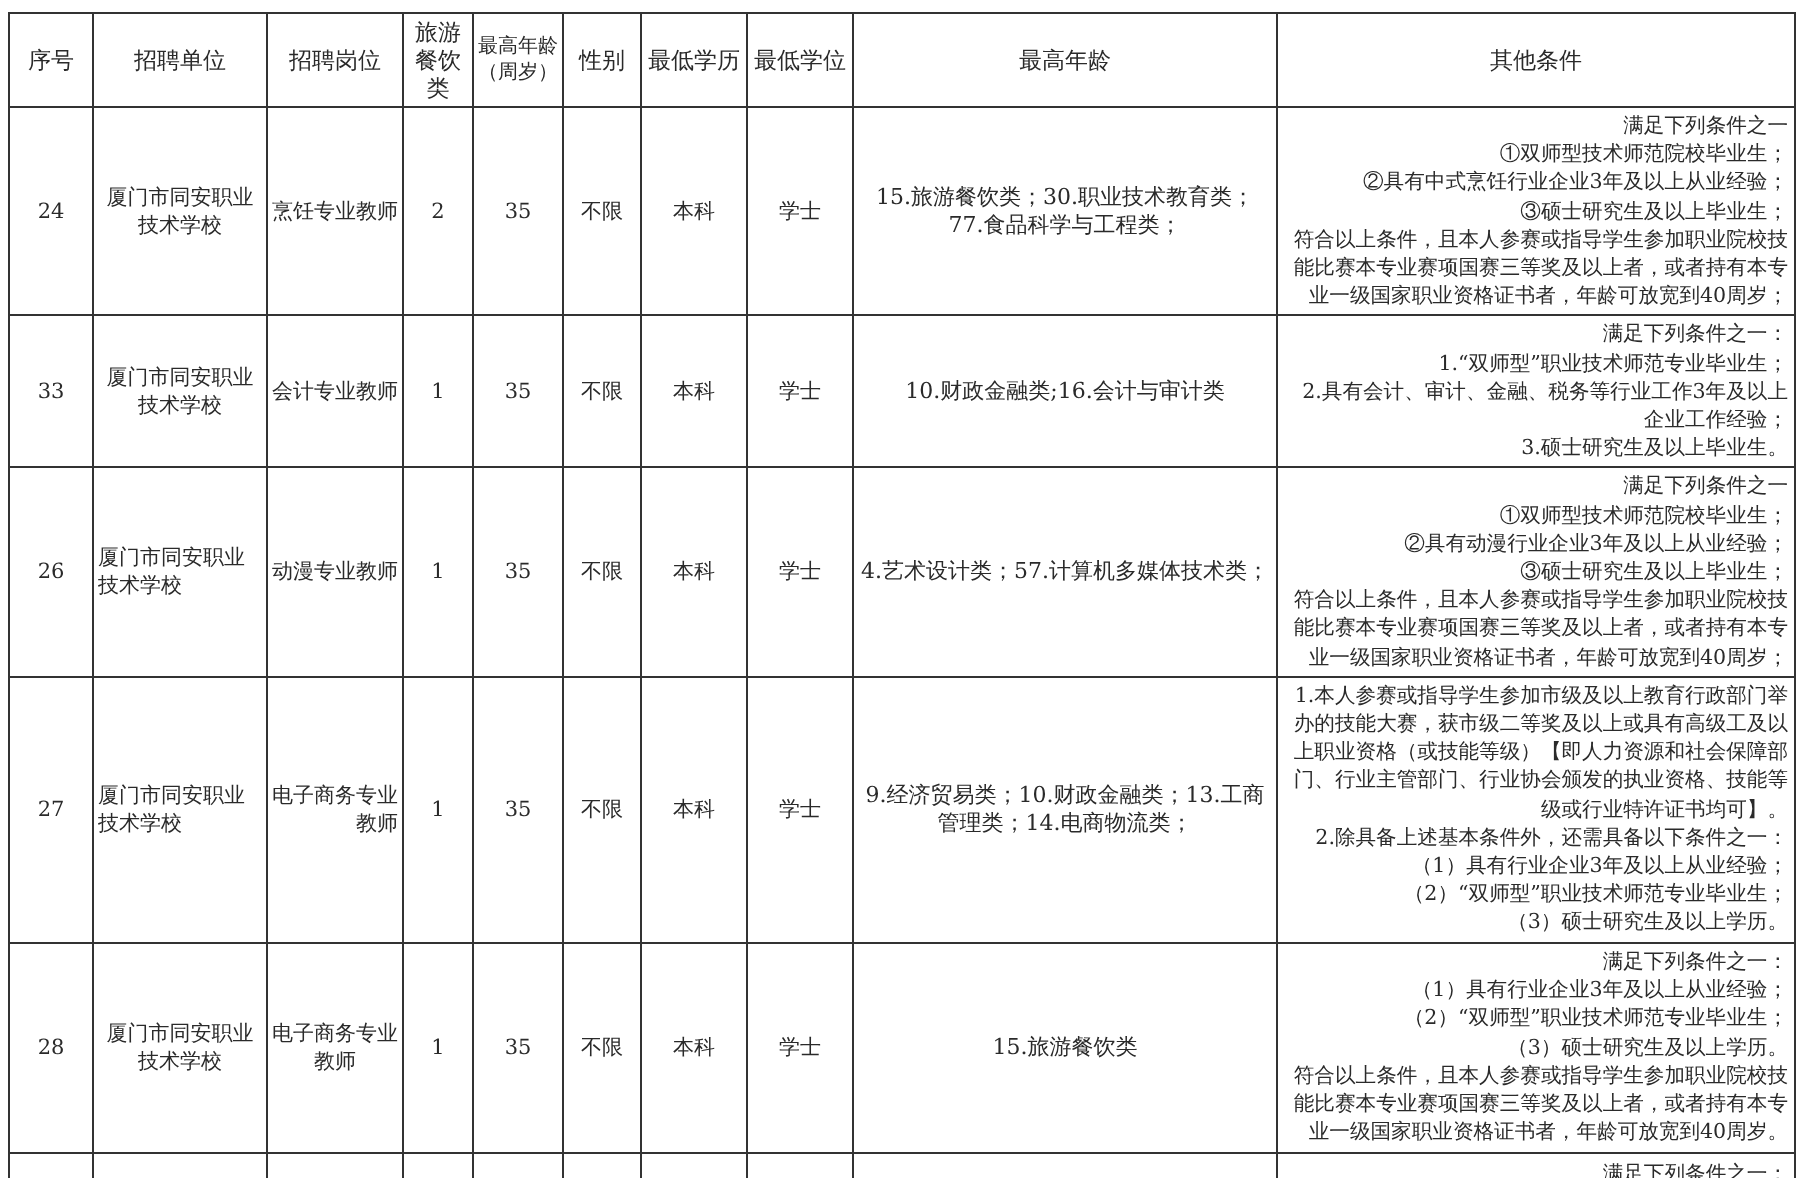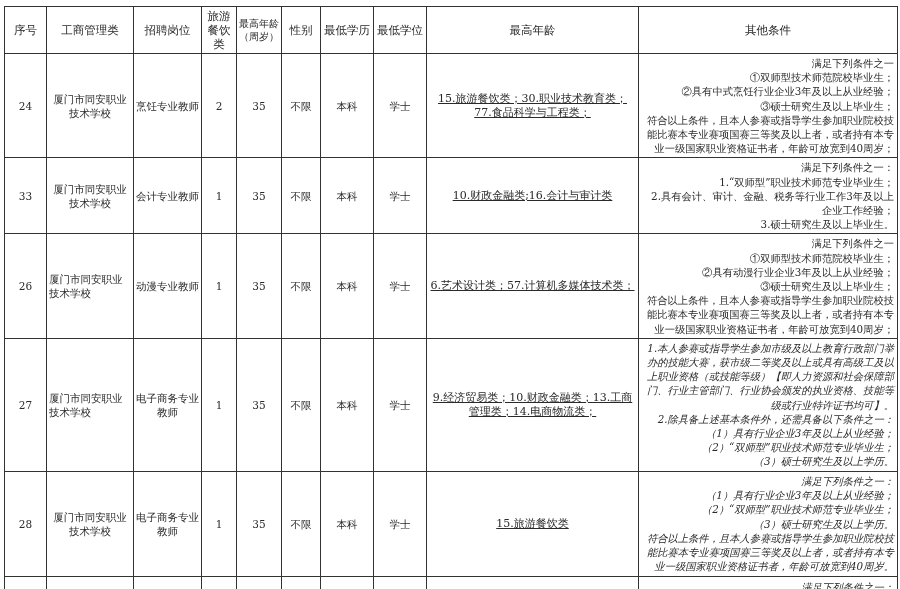--- a/index.html
+++ b/index.html
@@ -1,24 +1,24 @@
 <!DOCTYPE html>
 <html><head>
 <meta charset="utf-8">
 <style>
   html, body { margin:0; padding:0; background:#ffffff; }
   body { width:900px; height:589px; overflow:hidden; font-family:"DejaVu Serif","Liberation Serif",serif; color:#2a2a2a; }
   table { position:absolute; left:4px; top:6px; border-collapse:collapse; table-layout:fixed; width:893px; }
   td, th { border:1.5px solid #333; font-size:10.5px; line-height:14px; font-weight:normal; padding:0 2px; vertical-align:middle; text-align:center; overflow:hidden; }
   th { height:46px; font-size:11.5px; }
   th.small { font-size:10px; line-height:13px; }
-  td.left { text-align:center;margin-left:12px; }
+  td.left { text-align:right;margin-left:12px; }
   td.cond { text-align:right; vertical-align:top; font-size:10.3px; line-height:14.2px; padding:2px 3px; white-space:pre-line; }
-  td.cond.mid { vertical-align:middle;font-style:italic; }
-  td.major { padding:0 3px; font-size:11px; line-height:14px;text-decoration:underline; }
+  td.cond.mid { vertical-align:middle; }
+  td.major { padding:0 3px; font-size:11px; line-height:14px; }
   td.unit { text-align:center; }
   td.unit.lft { text-align:left; }
 </style>
 </head>
 <body>
 
 <table>
   <colgroup>
     <col style="width:42px">
     <col style="width:87px">
@@ -27,21 +27,21 @@
     <col style="width:45px">
     <col style="width:39px">
     <col style="width:53px">
     <col style="width:53px">
     <col style="width:212px">
     <col style="width:259px">
   </colgroup>
   <thead>
     <tr>
       <th>序号</th>
-      <th>工商管理类</th>
+      <th>招聘单位</th>
       <th>招聘岗位</th>
       <th>旅游餐饮类</th>
       <th class="small">最高年龄（周岁）</th>
       <th>性别</th>
       <th>最低学历</th>
       <th>最低学位</th>
       <th>最高年龄</th>
       <th>其他条件</th>
     </tr>
   </thead>
@@ -79,21 +79,21 @@
     </tr>
     <tr style="height:84px">
       <td>26</td>
       <td class="unit lft">厦门市同安职业技术学校</td>
       <td class="left">动漫专业教师</td>
       <td>1</td>
       <td>35</td>
       <td>不限</td>
       <td>本科</td>
       <td>学士</td>
-      <td class="major">6.艺术设计类；57.计算机多媒体技术类；</td>
+      <td class="major">4.艺术设计类；57.计算机多媒体技术类；</td>
       <td class="cond">满足下列条件之一
 ①双师型技术师范院校毕业生；
 ②具有动漫行业企业3年及以上从业经验；
 ③硕士研究生及以上毕业生；
 符合以上条件，且本人参赛或指导学生参加职业院校技能比赛本专业赛项国赛三等奖及以上者，或者持有本专业一级国家职业资格证书者，年龄可放宽到40周岁；</td>
     </tr>
     <tr style="height:127px">
       <td>27</td>
       <td class="unit lft">厦门市同安职业技术学校</td>
       <td class="left">电子商务专业教师</td>

